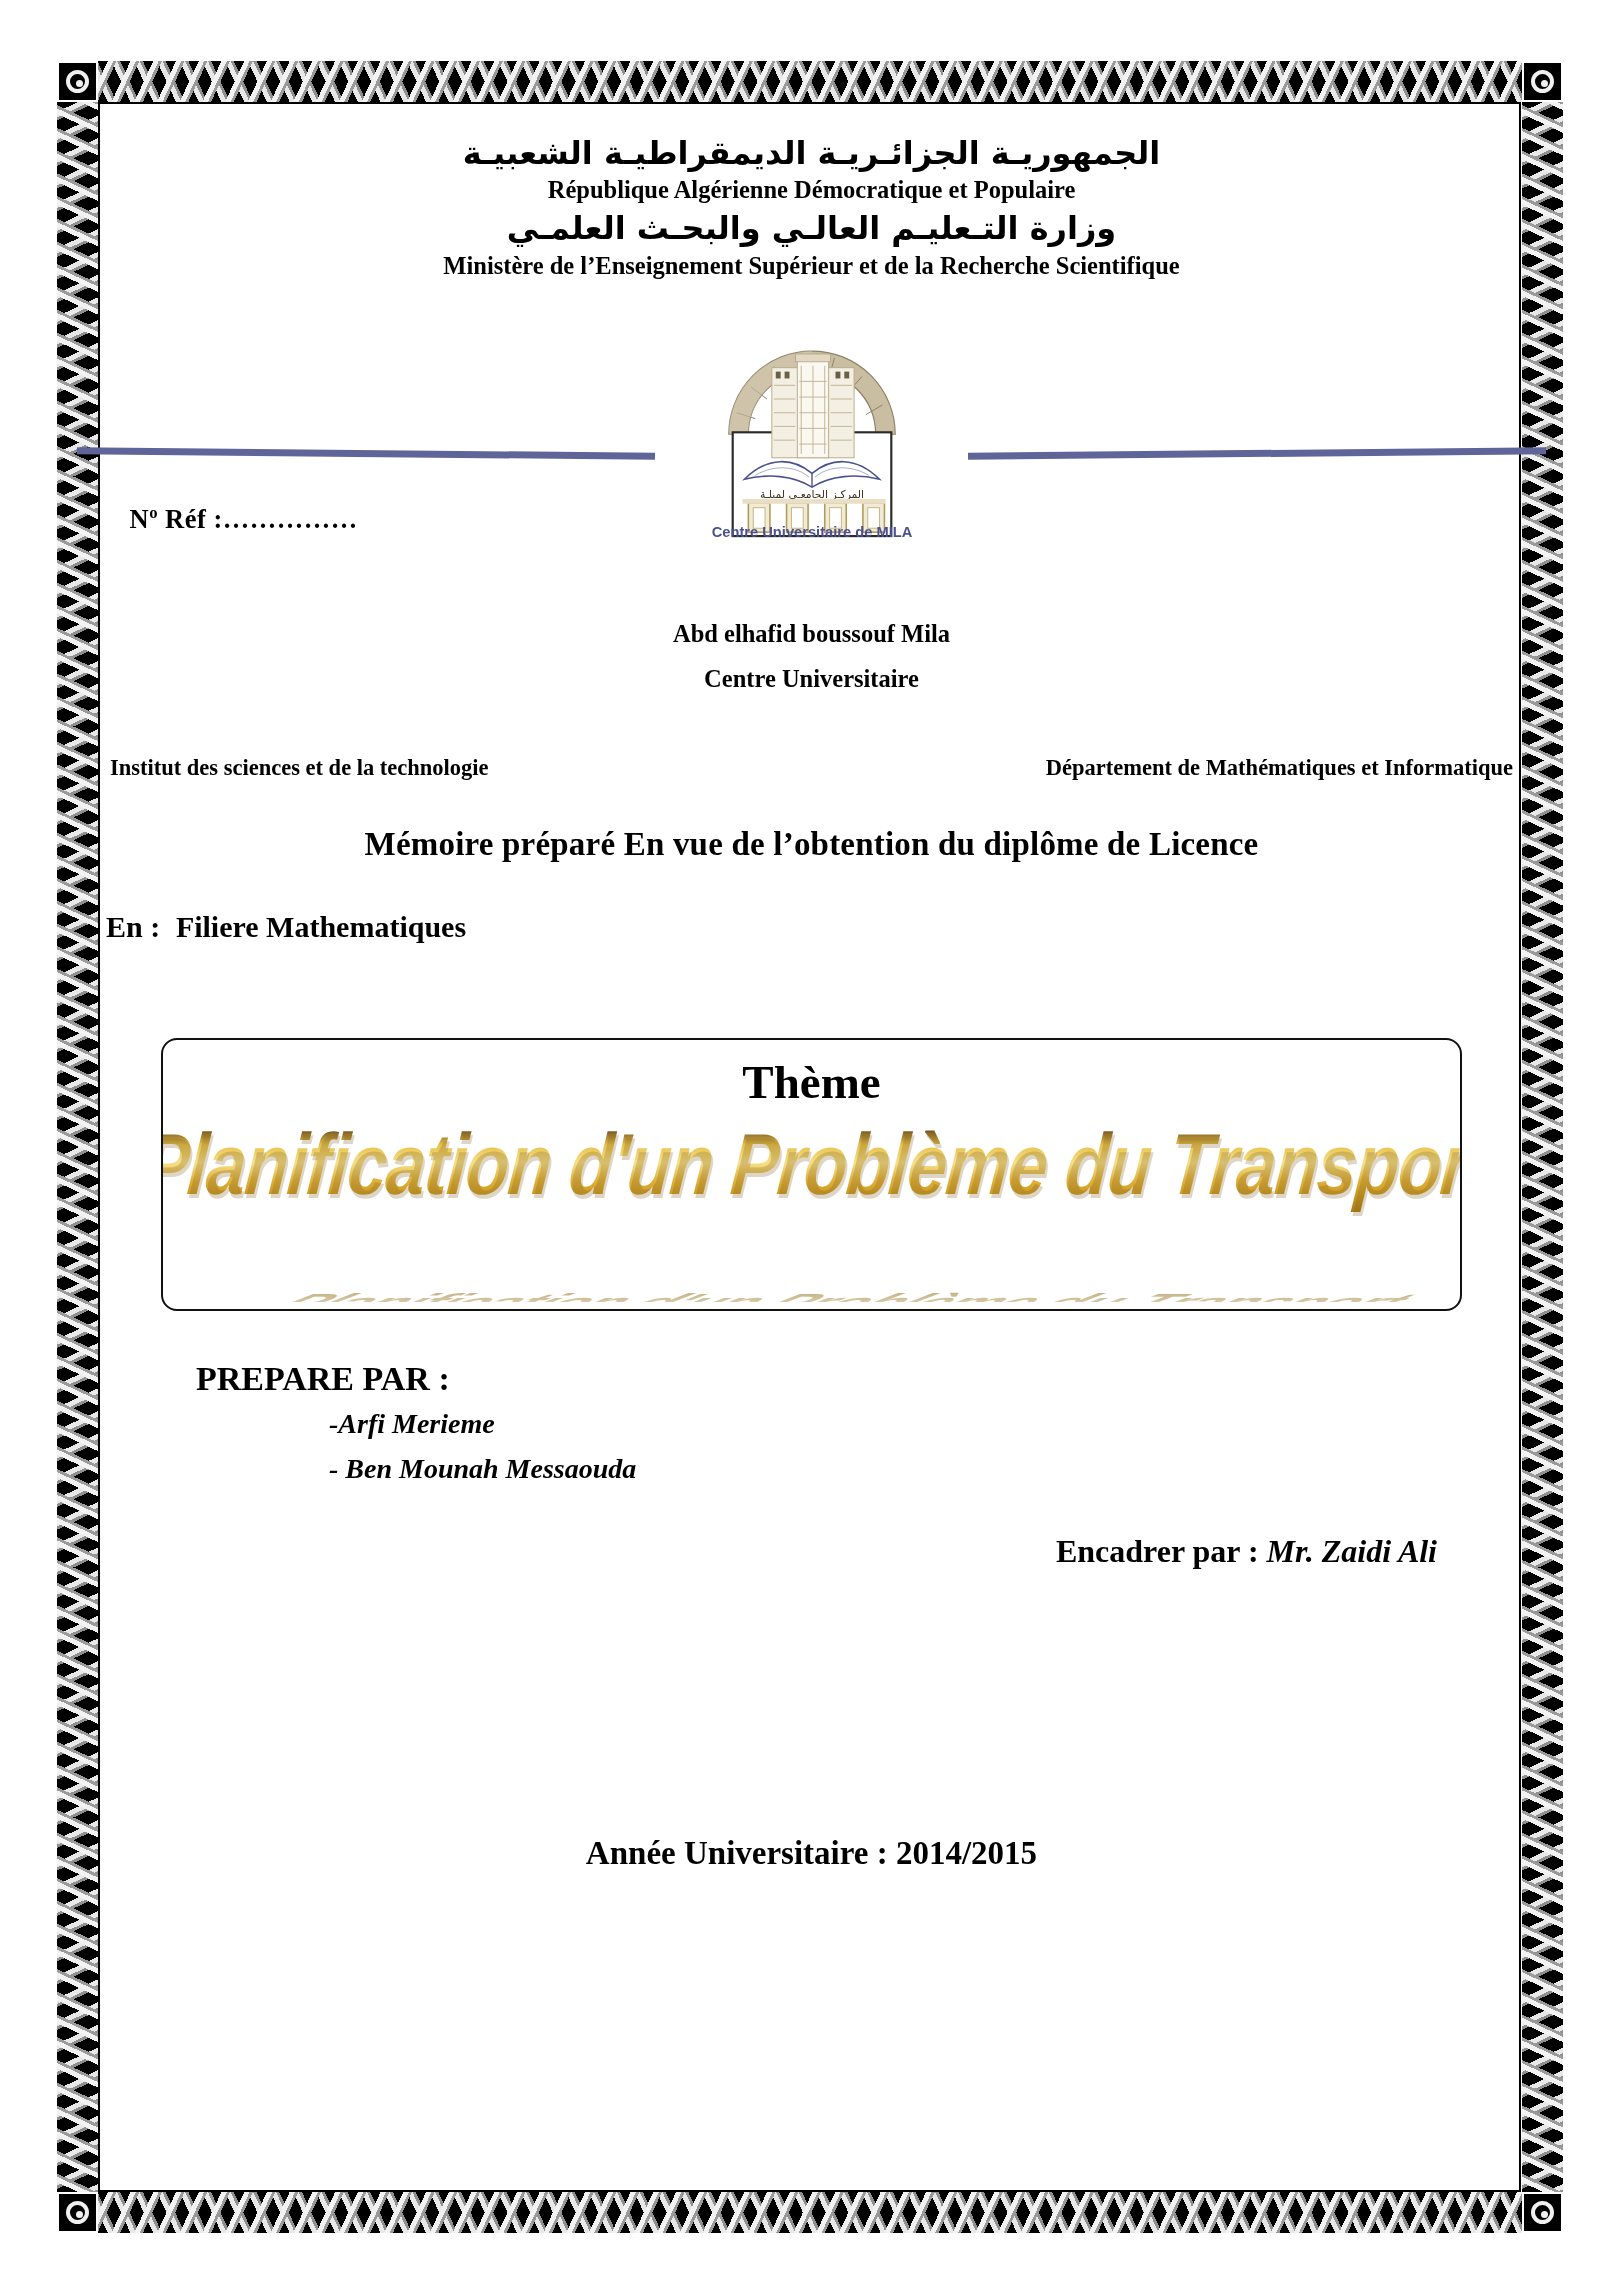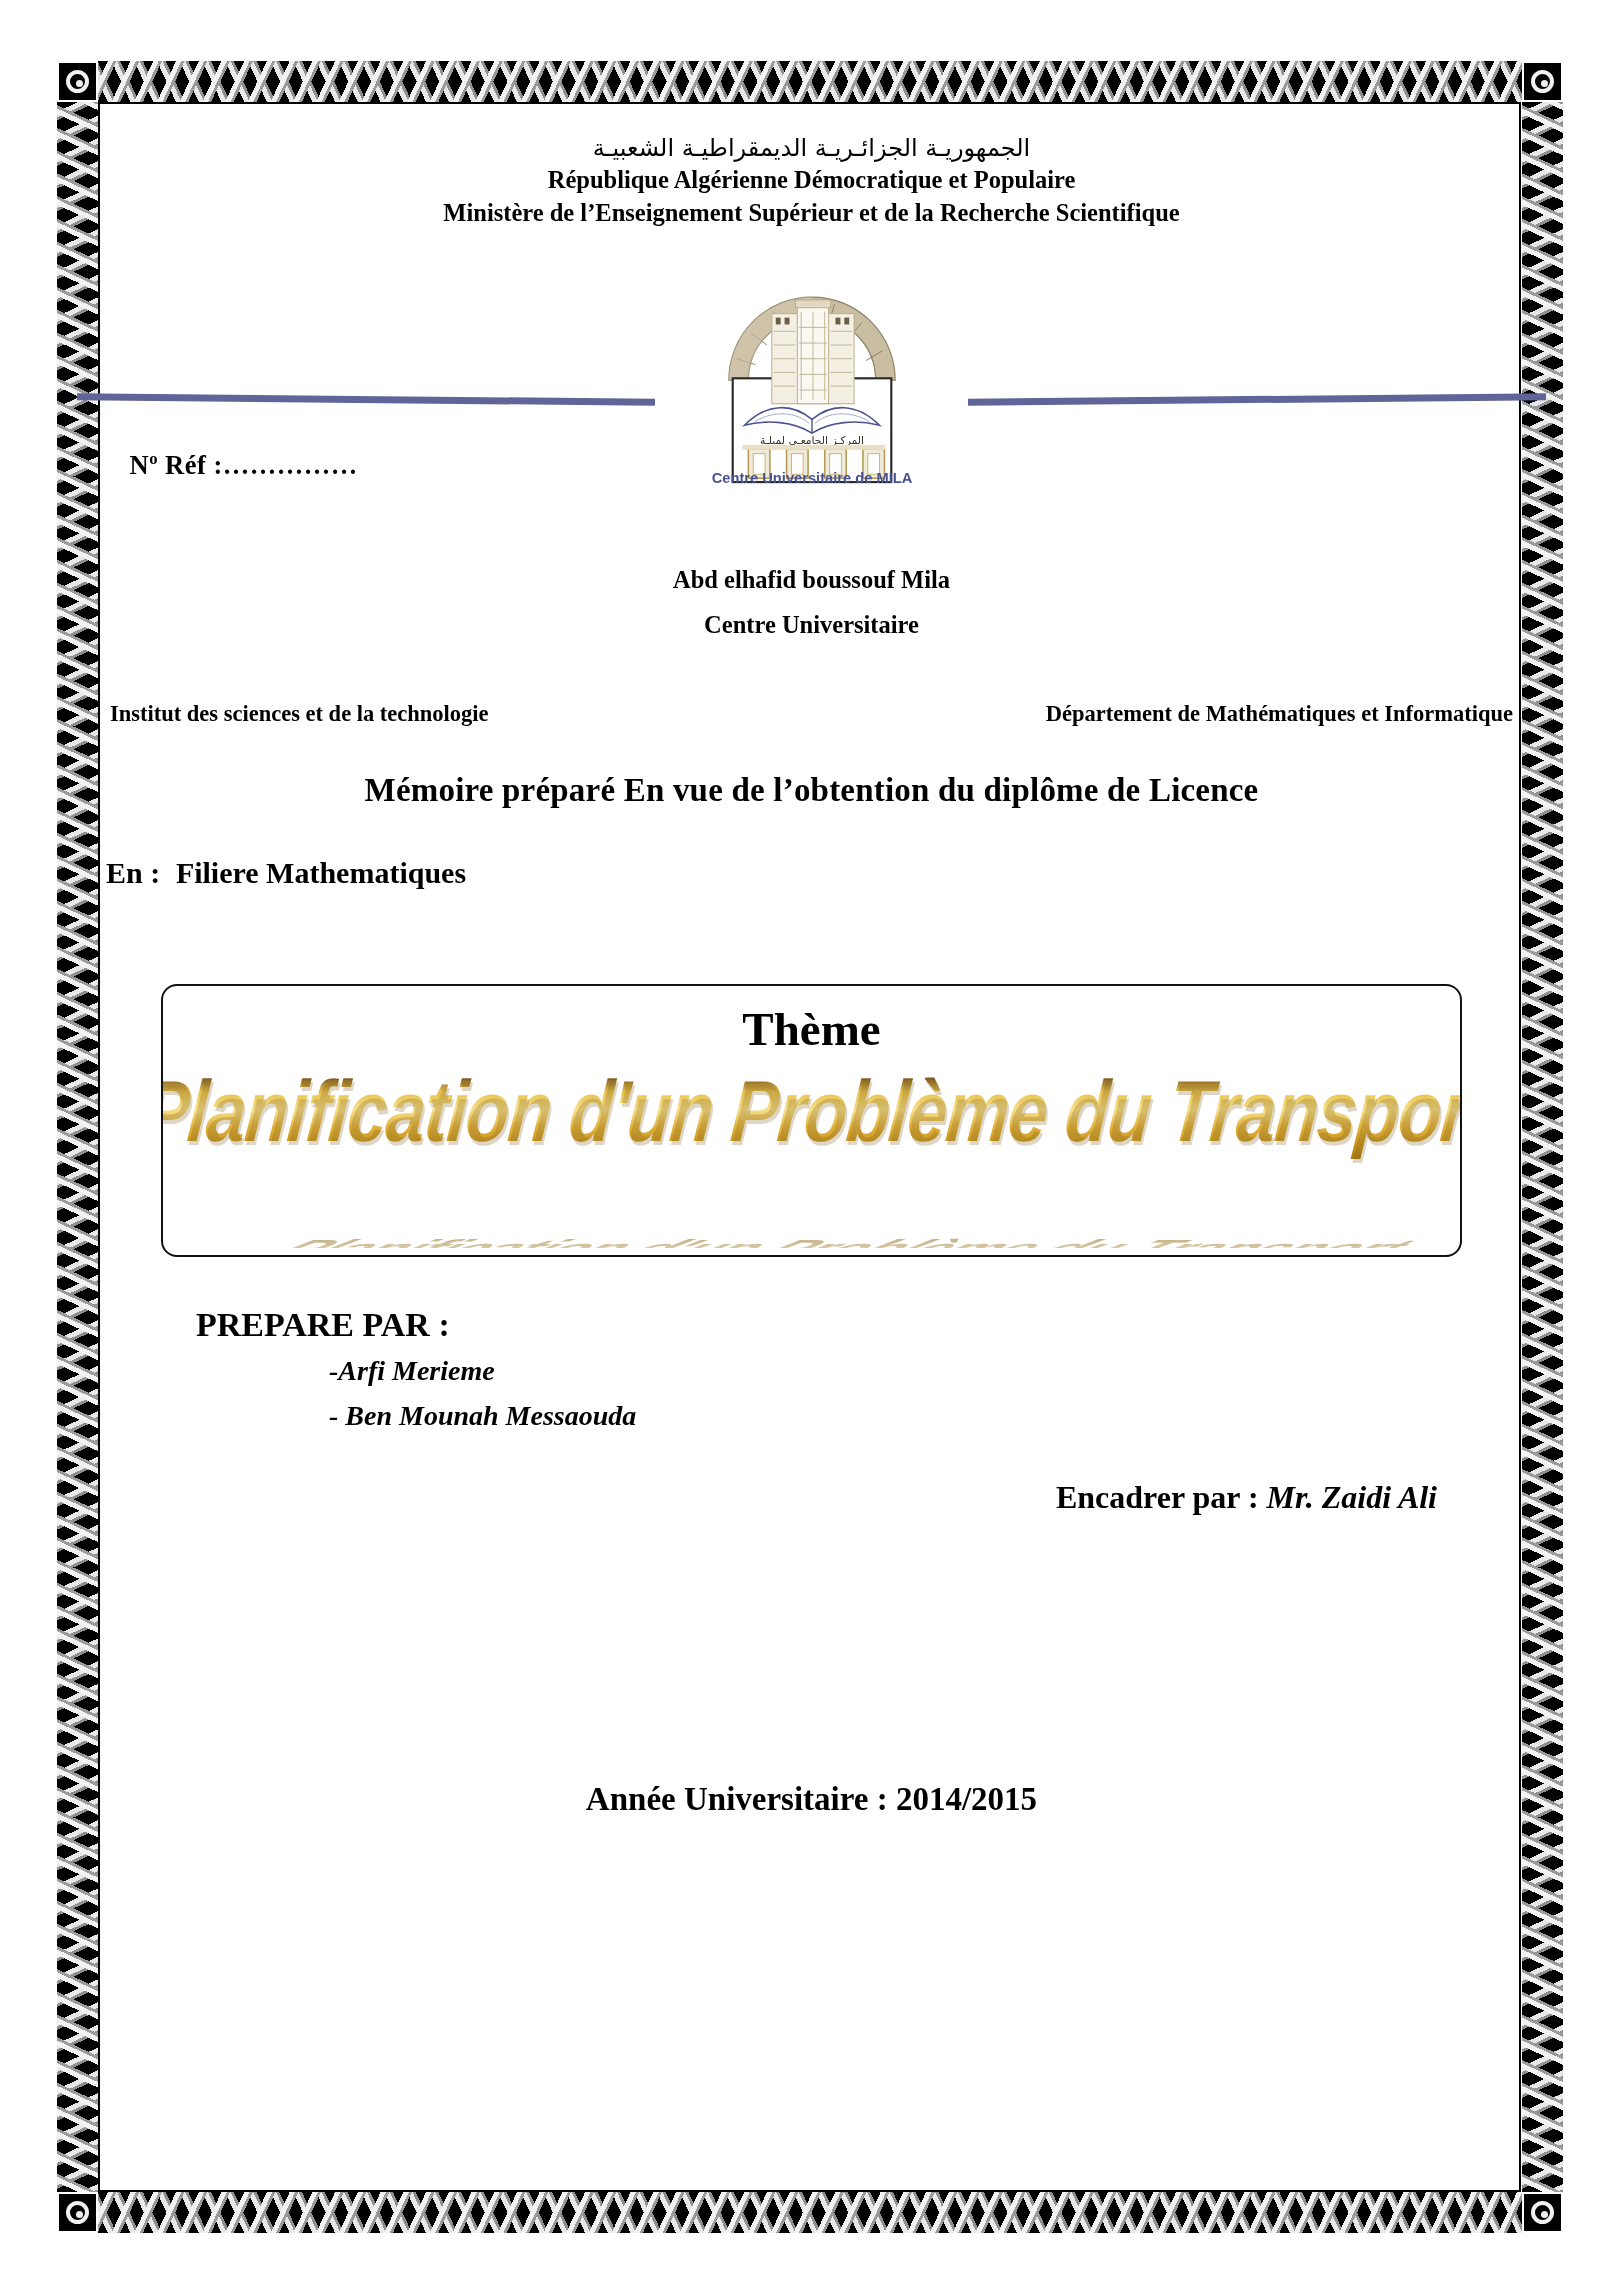--- a/index.html
+++ b/index.html
@@ -120,22 +120,22 @@
   }
 
   
   .header-block {
     text-align: center;
     padding-top: 21.6px;
     line-height: 1.34;
   }
   .hdr-ar {
     font-family: "DejaVu Sans", "Liberation Sans", sans-serif;
-    font-weight: normal;
-    font-size: 24px;
+    font-weight: bold;
+    font-size: 32px;
     direction: rtl;
     letter-spacing: 0px;
   }
   .hdr-fr {
     font-family: "Liberation Serif", serif;
     font-weight: bold;
     font-size: 24.5px;
   }
 
   
@@ -319,20 +319,21 @@
     <div class="corner corner-br"></div>
 
     <div class="inner-rule"></div>
   </div>
 
   <div class="content">
 
     <div class="header-block">
       <div class="hdr-ar">الجمهوريـة الجزائـريـة الديمقراطيـة الشعبيـة</div>
       <div class="hdr-fr">République Algérienne Démocratique et Populaire</div>
+      <div class="hdr-ar">وزارة التـعليـم العالـي والبحـث العلمـي</div>
       <div class="hdr-fr">Ministère de l’Enseignement Supérieur et de la Recherche Scientifique</div>
     </div>
 
     <div class="logo-zone">
 
       <div class="rule-left"></div>
       <div class="rule-right"></div>
 
       <div class="logo">
         <svg width="202" height="233" viewBox="0 0 206 238">

